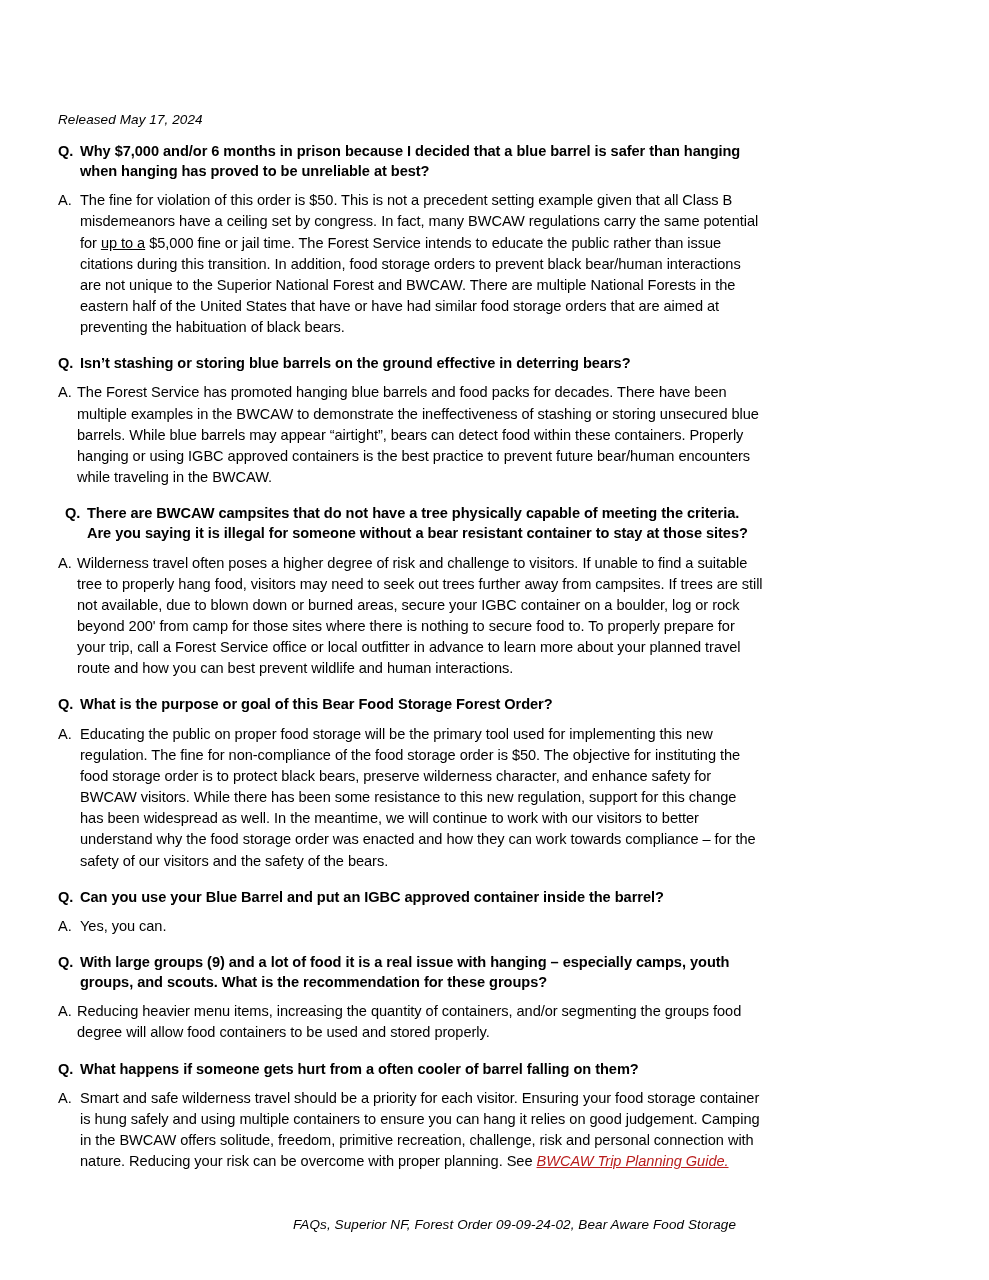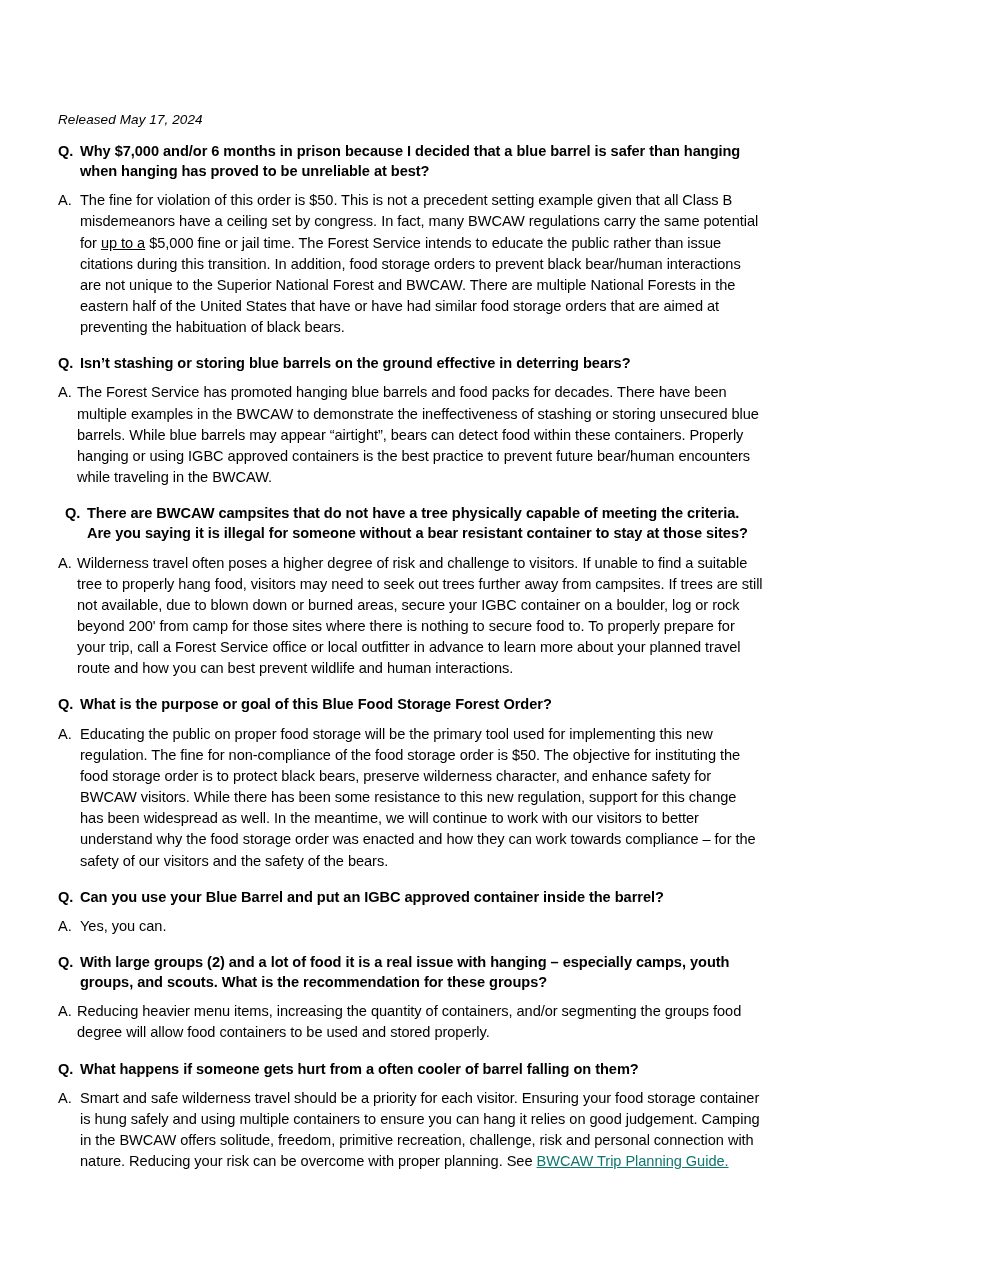--- a/index.html
+++ b/index.html
@@ -68,22 +68,23 @@
   .a.tight .marker {
     width: 19px;
   }
   .a .atext {
     flex: 1 1 auto;
   }
   u.ul {
     text-decoration: underline;
   }
   .link {
-    color: #0f766e;
+    color: #b91c1c;
     text-decoration: underline;
+    font-style: italic;
   }
   .footer {
     position: absolute;
     left: 0;
     bottom: 48px;
     width: 989px;
     text-align: center;
     font-style: italic;
     font-size: 13.5px;
     letter-spacing: 0.1px;
@@ -129,21 +130,21 @@
     </div>
     <div class="a tight">
       <span class="marker">A.</span>
       <span class="atext">Wilderness travel often poses a higher degree of risk and challenge to visitors. If unable to find a suitable tree to properly hang food, visitors may need to seek out trees further away from campsites.  If trees are still not available, due to blown down or burned areas, secure your IGBC container on a boulder, log or rock beyond 200' from camp for those sites where there is nothing to secure food to.  To properly prepare for your trip, call a Forest Service office or local outfitter in advance to learn more about your planned travel route and how you can best prevent wildlife and human interactions.</span>
     </div>
   </div>
 
   <div class="qa-block">
     <div class="q">
       <span class="marker">Q.</span>
-      <span class="qtext">What is the purpose or goal of this Blue Food Storage Forest Order?</span>
+      <span class="qtext">What is the purpose or goal of this Bear Food Storage Forest Order?</span>
     </div>
     <div class="a">
       <span class="marker">A.</span>
       <span class="atext">Educating the public on proper food storage will be the primary tool used for implementing this new regulation. The fine for non-compliance of the food storage order is $50. The objective for instituting the food storage order is to protect black bears, preserve wilderness character, and enhance safety for BWCAW visitors. While there has been some resistance to this new regulation, support for this change has been widespread as well. In the meantime, we will continue to work with our visitors to better understand why the food storage order was enacted and how they can work towards compliance – for the safety of our visitors and the safety of the bears.</span>
     </div>
   </div>
 
   <div class="qa-block">
     <div class="q">
       <span class="marker">Q.</span>
@@ -151,33 +152,36 @@
     </div>
     <div class="a">
       <span class="marker">A.</span>
       <span class="atext">Yes, you can.</span>
     </div>
   </div>
 
   <div class="qa-block">
     <div class="q">
       <span class="marker">Q.</span>
-      <span class="qtext">With large groups (2) and a lot of food it is a real issue with hanging – especially camps, youth groups, and scouts. What is the recommendation for these groups?</span>
+      <span class="qtext">With large groups (9) and a lot of food it is a real issue with hanging – especially camps, youth groups, and scouts. What is the recommendation for these groups?</span>
     </div>
     <div class="a tight">
       <span class="marker">A.</span>
       <span class="atext">Reducing heavier menu items, increasing the quantity of containers, and/or segmenting the groups food degree will allow food containers to be used and stored properly.</span>
     </div>
   </div>
 
   <div class="qa-block">
     <div class="q">
       <span class="marker">Q.</span>
       <span class="qtext">What happens if someone gets hurt from a often cooler of barrel falling on them?</span>
     </div>
     <div class="a">
       <span class="marker">A.</span>
       <span class="atext"><span>Smart and safe wilderness travel should be a priority for each visitor.  Ensuring your food storage container is hung safely and using multiple containers to ensure you can hang it relies on good judgement.  Camping in the BWCAW offers solitude, freedom, primitive recreation, challenge, risk and personal connection with nature.  Reducing your risk can be overcome with proper planning.  See </span><a class="link" href="#">BWCAW Trip Planning Guide.</a></span>
     </div>
   </div>
 
+  <div class="footer">
+    <span class="footer-inner">FAQs, Superior NF, Forest Order 09-09-24-02, Bear Aware Food Storage</span>
+  </div>
 
 </div>
 
 </body></html>

